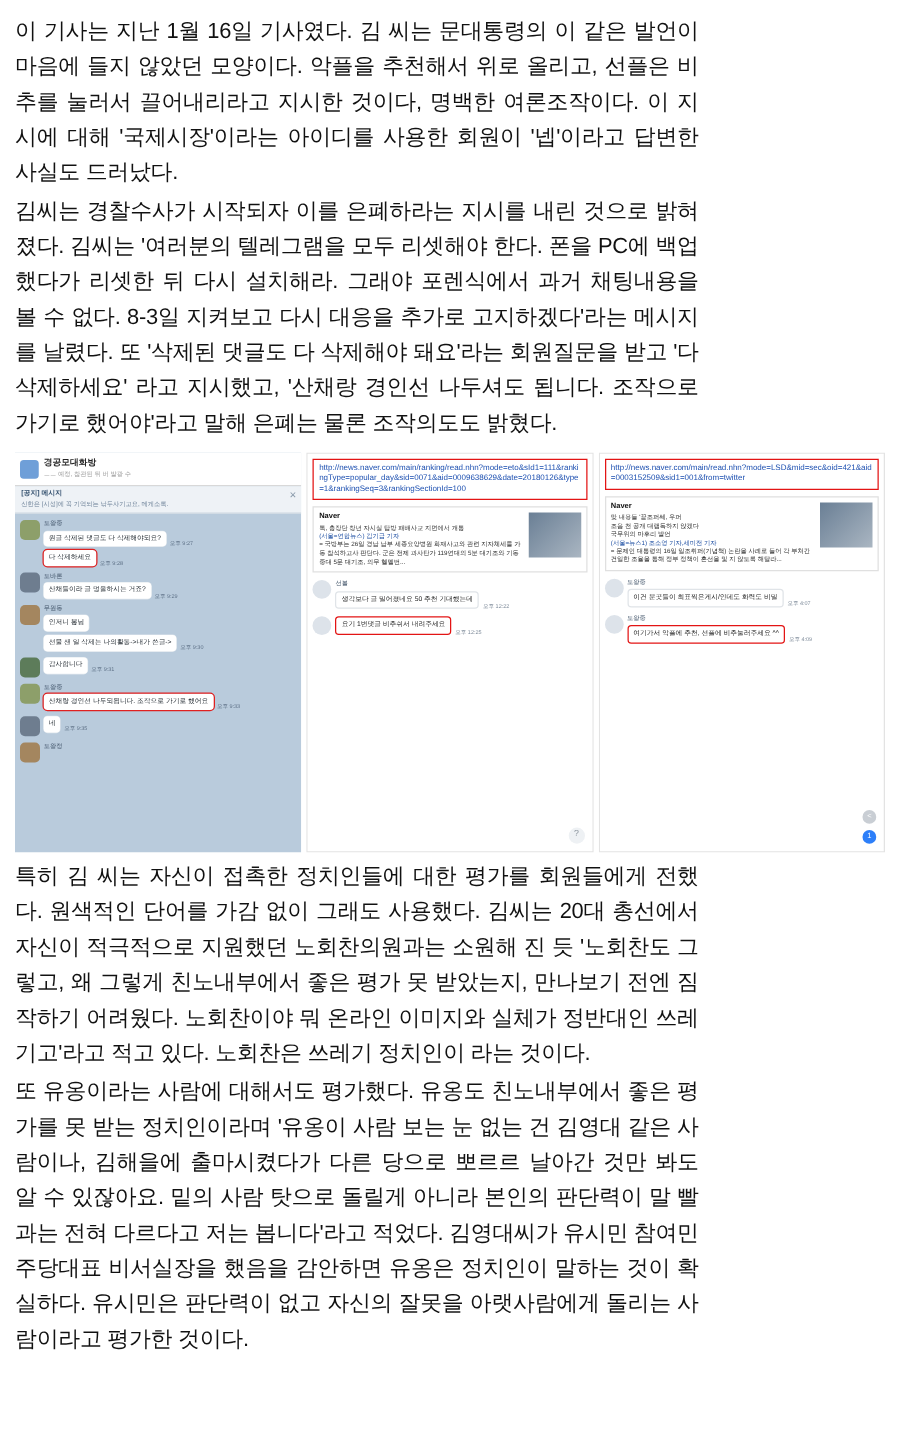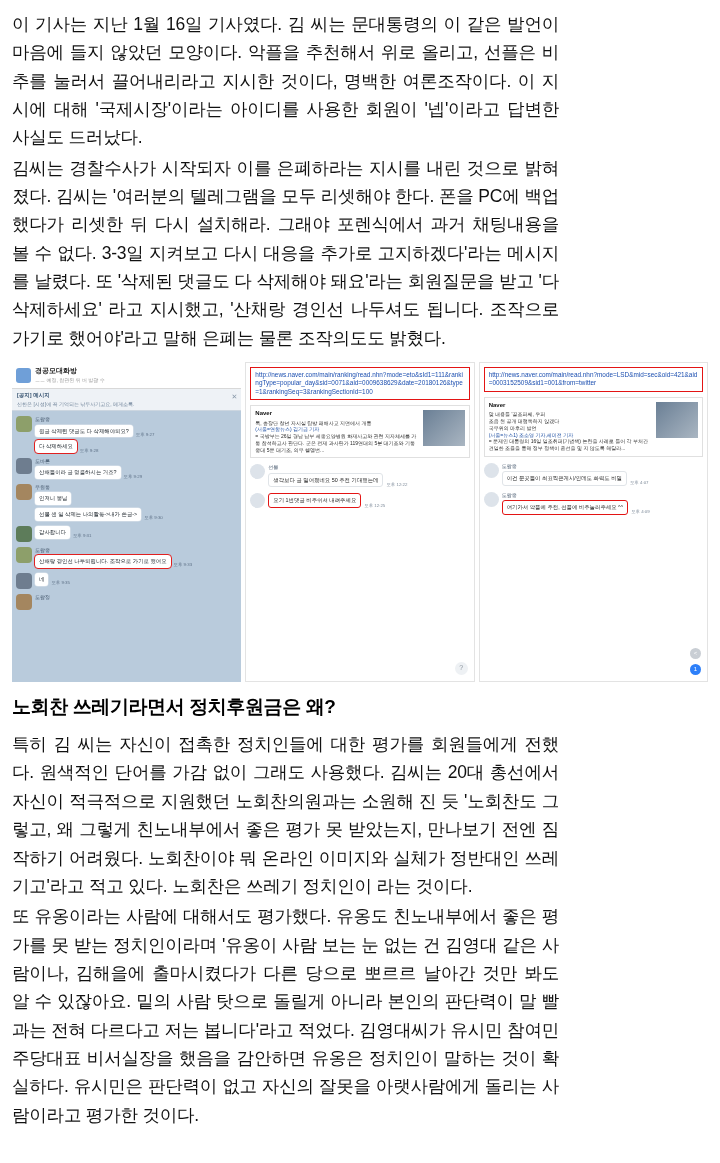--- a/index.html
+++ b/index.html
@@ -159,21 +159,21 @@
     display: flex; align-items: center; justify-content: center;
   }
   .tiny-time { font-size: 4.4px; color: #7d8a99; margin-left: 3px; }
 </style>
 </head>
 <body>
 
 <div class="page">
 
   <p class="body-text">이 기사는 지난 1월 16일 기사였다. 김 씨는 문대통령의 이 같은 발언이 마음에 들지 않았던 모양이다. 악플을 추천해서 위로 올리고, 선플은 비추를 눌러서 끌어내리라고 지시한 것이다, 명백한 여론조작이다. 이 지시에 대해 '국제시장'이라는 아이디를 사용한 회원이 '넵'이라고 답변한 사실도 드러났다.</p>
-  <p class="body-text">김씨는 경찰수사가 시작되자 이를 은폐하라는 지시를 내린 것으로 밝혀졌다. 김씨는 '여러분의 텔레그램을 모두 리셋해야 한다. 폰을 PC에 백업했다가 리셋한 뒤 다시 설치해라. 그래야 포렌식에서 과거 채팅내용을 볼 수 없다. 3-3일 지켜보고 다시 대응을 추가로 고지하겠다'라는 메시지를 날렸다. 또 '삭제된 댓글도 다 삭제해야 돼요'라는 회원질문을 받고 '다 삭제하세요' 라고 지시했고, '산채랑 경인선 나두셔도 됩니다. 조작으로 가기로 했어야'라고 말해 은폐는 물론 조작의도도 밝혔다.</p>
+  <p class="body-text">김씨는 경찰수사가 시작되자 이를 은폐하라는 지시를 내린 것으로 밝혀졌다. 김씨는 '여러분의 텔레그램을 모두 리셋해야 한다. 폰을 PC에 백업했다가 리셋한 뒤 다시 설치해라. 그래야 포렌식에서 과거 채팅내용을 볼 수 없다. 8-3일 지켜보고 다시 대응을 추가로 고지하겠다'라는 메시지를 날렸다. 또 '삭제된 댓글도 다 삭제해야 돼요'라는 회원질문을 받고 '다 삭제하세요' 라고 지시했고, '산채랑 경인선 나두셔도 됩니다. 조작으로 가기로 했어야'라고 말해 은폐는 물론 조작의도도 밝혔다.</p>
 
   <div class="shot-row">
 
     <div class="shot">
       <div class="chat">
         <div class="chat-header">
           <div class="avt"></div>
           <div>
             <div class="ttl">경공모대화방</div>
             <div class="sub">ㅡㅡ 예정, 참관된 뒤 버 발광 수</div>
@@ -337,18 +337,17 @@
             </div>
           </div>
         </div>
         <div class="badge-grey">&lt;</div>
         <div class="badge-blue">1</div>
       </div>
     </div>
 
   </div>
 
-  <h2 class="subheading">노회찬 쓰레기라면서 정치후원금은 왜?</h2>
 
   <p class="body-text">특히 김 씨는 자신이 접촉한 정치인들에 대한 평가를 회원들에게 전했다. 원색적인 단어를 가감 없이 그래도 사용했다. 김씨는 20대 총선에서 자신이 적극적으로 지원했던 노회찬의원과는 소원해 진 듯 '노회찬도 그렇고, 왜 그렇게 친노내부에서 좋은 평가 못 받았는지, 만나보기 전엔 짐작하기 어려웠다. 노회찬이야 뭐 온라인 이미지와 실체가 정반대인 쓰레기고'라고 적고 있다. 노회찬은 쓰레기 정치인이 라는 것이다.</p>
   <p class="body-text">또 유옹이라는 사람에 대해서도 평가했다. 유옹도 친노내부에서 좋은 평가를 못 받는 정치인이라며 '유옹이 사람 보는 눈 없는 건 김영대 같은 사람이나, 김해을에 출마시켰다가 다른 당으로 뽀르르 날아간 것만 봐도 알 수 있잖아요. 밑의 사람 탓으로 돌릴게 아니라 본인의 판단력이 말 빨과는 전혀 다르다고 저는 봅니다'라고 적었다. 김영대씨가 유시민 참여민주당대표 비서실장을 했음을 감안하면 유옹은 정치인이 말하는 것이 확실하다. 유시민은 판단력이 없고 자신의 잘못을 아랫사람에게 돌리는 사람이라고 평가한 것이다.</p>
 
 </div>
 
 </body></html>

